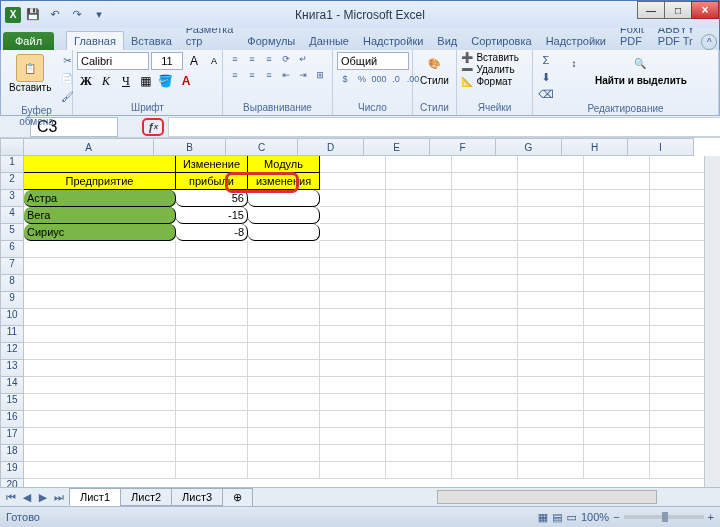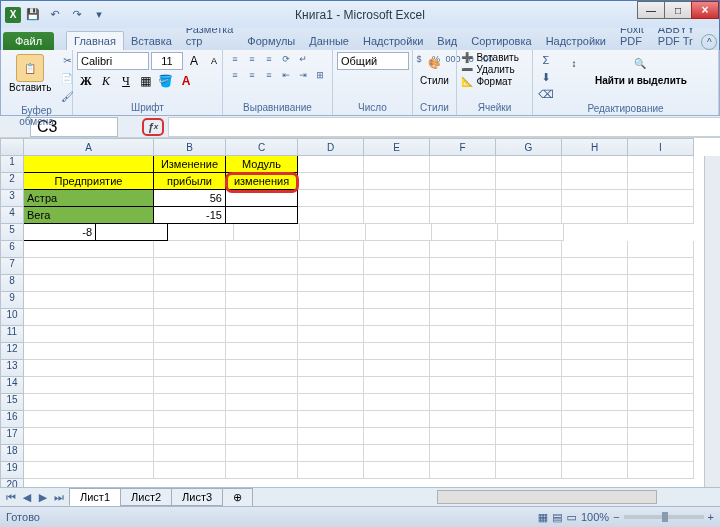--- a/index.html
+++ b/index.html
@@ -35,21 +35,21 @@
 .smallbtn{width:18px;height:16px;display:flex;align-items:center;justify-content:center;color:#3a5a88;cursor:pointer;}
 .fontgroup .gbody{flex-direction:column;gap:2px;}
 .fontrow{display:flex;gap:2px;align-items:center;}
 .fontname{width:72px;height:18px;border:1px solid #a0b0c8;background:#fff;font-size:11px;padding:0 3px;}
 .fontsize{width:32px;height:18px;border:1px solid #a0b0c8;background:#fff;font-size:11px;text-align:center;}
 .ibtn{width:18px;height:18px;border:1px solid transparent;display:flex;align-items:center;justify-content:center;font-size:12px;cursor:pointer;}
 .bicon{font-family:"Times New Roman",serif;}
 .aligngroup .gbody{flex-direction:column;gap:2px;}
 .arow{display:flex;gap:1px;}
 .abox{width:16px;height:14px;border:1px solid transparent;display:flex;align-items:center;justify-content:center;font-size:9px;color:#4a6a9a;}
-.numgroup .gbody{flex-direction:row;gap:2px;}
+.numgroup .gbody{flex-direction:column;gap:2px;}
 .numfmt{width:72px;height:18px;border:1px solid #a0b0c8;background:#fff;font-size:11px;padding:0 3px;}
 .cellsgroup .gbody{flex-direction:column;gap:1px;}
 .editgroup .gbody{gap:6px;}
 .bigbtn{display:flex;flex-direction:column;align-items:center;gap:1px;padding:0 2px;}
 .bigbtn .bicon2{width:22px;height:22px;display:flex;align-items:center;justify-content:center;}
 
 
 .formulabar{height:22px;display:flex;align-items:center;border-bottom:1px solid #c8d0d8;background:#e8eef5;}
 .namebox{width:88px;height:20px;border:1px solid #b0c0d0;background:#fff;margin:0 4px 0 30px;display:flex;align-items:center;padding:0 6px;font-size:16px;}
 .fxarea{display:flex;align-items:center;margin-left:20px;}
@@ -66,23 +66,23 @@
 .gridmain{flex:1;position:relative;overflow:hidden;}
 .colhdrs{height:18px;display:flex;}
 .ch{border:1px solid #b8c4d0;border-left:none;text-align:center;font-size:10px;color:#2a4a7a;background:linear-gradient(#f0f4f8,#e4ebf3);display:flex;align-items:center;justify-content:center;}
 .ch.colA{width:130px;}
 .ch.colB{width:72px;}
 .ch.colC{width:72px;}
 .ch.colD,.ch.colE,.ch.colF,.ch.colG,.ch.colH,.ch.colI{width:66px;}
 .rows{position:relative;}
 .row{height:17px;display:flex;}
 .cell{border-right:1px solid #d4d8dc;border-bottom:1px solid #d4d8dc;font-size:11px;padding:0 3px;overflow:hidden;white-space:nowrap;display:flex;align-items:center;}
-.cA{width:130px;}.cB{width:72px;}.cC{width:72px;}.cD,.cE,.cF,.cG,.cH,.cI{width:66px;}
+.cA{width:152px;}.cB{width:72px;}.cC{width:72px;}.cD,.cE,.cF,.cG,.cH,.cI{width:66px;}
 .hdrcell{background:#ffff00;text-align:center;justify-content:center;border-right:1px solid #000;border-bottom:1px solid #000;}
-.bodycell{border-right:1px solid #000;border-bottom:1px solid #000;}
+.bodycell{border-right:1px solid #000;border-bottom:1px solid #000;border-radius:7px;}
 .greencell{background:#7ab648;}
 .num{justify-content:flex-end;}
 .sel-ring{position:absolute;border:3px solid #d93030;border-radius:7px;pointer-events:none;top:34px;left:201px;width:74px;height:21px;}
 
 
 .sheettabs{position:absolute;bottom:21px;left:0;right:0;height:19px;background:#e4ecf4;display:flex;align-items:center;font-size:11px;border-top:1px solid #b0c0d0;}
 .stnav{display:flex;gap:2px;padding:0 4px;}
 .stnav span{width:14px;height:14px;display:flex;align-items:center;justify-content:center;color:#4a6a9a;cursor:pointer;}
 .stab{padding:2px 10px;border:1px solid #a0b0c0;background:#e8eef5;margin-left:-1px;cursor:pointer;}
 .stab.active{background:#fff;border-bottom:1px solid #fff;font-weight:normal;}
@@ -341,20 +341,21 @@
           <div class="cell cB bodycell num">-15</div>
           <div class="cell cC bodycell"></div>
           <div class="cell cD"></div>
           <div class="cell cE"></div>
           <div class="cell cF"></div>
           <div class="cell cG"></div>
           <div class="cell cH"></div>
           <div class="cell cI"></div>
         </div>
         <div class="row">
+          <div class="cell cA bodycell greencell">Сириус</div>
           <div class="cell cB bodycell num">-8</div>
           <div class="cell cC bodycell"></div>
           <div class="cell cD"></div>
           <div class="cell cE"></div>
           <div class="cell cF"></div>
           <div class="cell cG"></div>
           <div class="cell cH"></div>
           <div class="cell cI"></div>
         </div>
         <div class="row">

